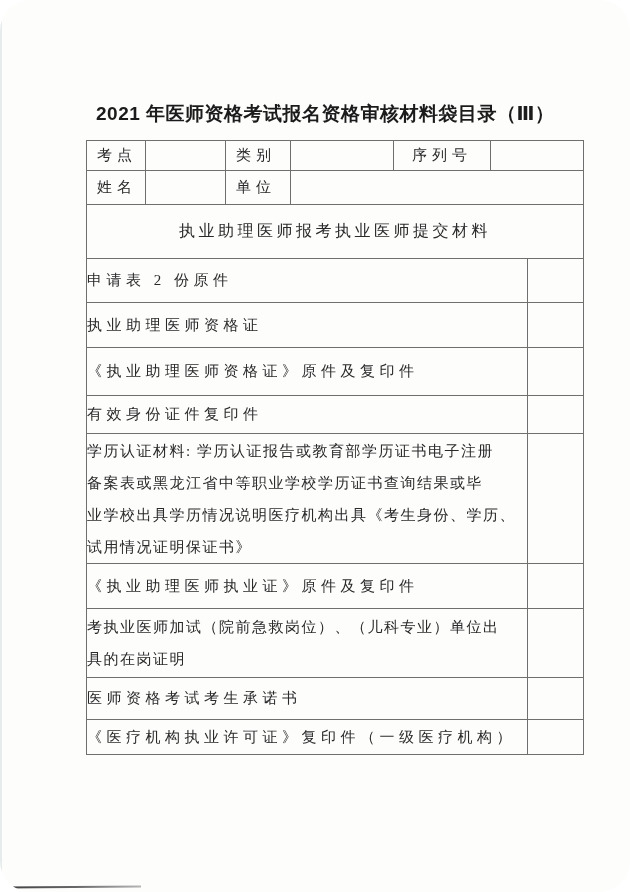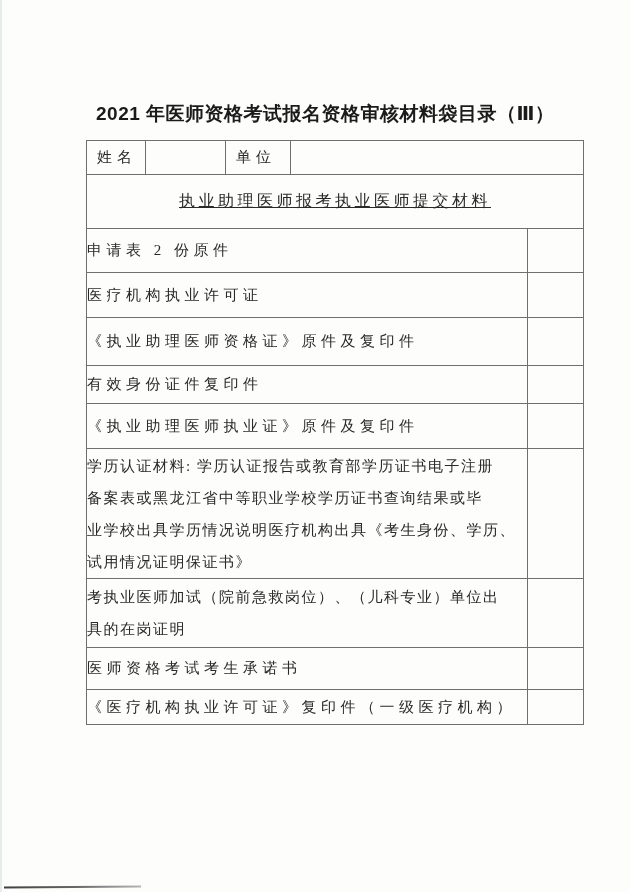--- a/index.html
+++ b/index.html
@@ -5,20 +5,21 @@
   * { margin: 0; padding: 0; box-sizing: border-box; }
   html, body { background: #ffffff; }
   .page {
     position: relative;
     width: 630px;
     height: 892px;
     background: #fdfdfc;
     overflow: hidden;
     font-family: "Liberation Serif", "DejaVu Serif", serif;
     color: #262626;
+    border-radius: 31px;
   }
   
   .edge-left {
     position: absolute;
     left: 0; top: 0;
     width: 2px; height: 100%;
     background: #e6ebec;
   }
   
   .scan-artifact {
@@ -58,21 +59,20 @@
     letter-spacing: 5px;
   }
   td.lbl-center {
     text-align: center;
     letter-spacing: 5px;
   }
   tr.section-row td {
     text-align: center;
     font-size: 16px;
     letter-spacing: 3.5px;
-    text-decoration: underline;
   }
   td.mat {
     padding-left: 0;
     padding-right: 8px;
     letter-spacing: 4.5px;
     white-space: pre-wrap;
     word-break: break-all;
   }
   td.mat.multi {
     letter-spacing: 1.5px;
@@ -92,55 +92,63 @@
     <colgroup>
       <col style="width:59px">
       <col style="width:80px">
       <col style="width:65px">
       <col style="width:103px">
       <col style="width:97px">
       <col style="width:37px">
       <col style="width:56px">
     </colgroup>
     <tbody>
+      <tr style="height:30px">
+        <td class="lbl">考点</td>
+        <td></td>
+        <td class="lbl">类别</td>
+        <td></td>
+        <td class="lbl-center">序列号</td>
+        <td colspan="2"></td>
+      </tr>
       <tr style="height:34px">
         <td class="lbl">姓名</td>
         <td></td>
         <td class="lbl">单位</td>
         <td colspan="4"></td>
       </tr>
       <tr class="section-row" style="height:54px">
         <td colspan="7">执业助理医师报考执业医师提交材料</td>
       </tr>
 
       <tr style="height:44px">
         <td colspan="6" class="mat">申请表 2 份原件</td>
         <td class="chk"></td>
       </tr>
       <tr style="height:45px">
-        <td colspan="6" class="mat">医疗机构执业许可证</td>
+        <td colspan="6" class="mat">执业助理医师资格证</td>
         <td class="chk"></td>
       </tr>
       <tr style="height:48px">
         <td colspan="6" class="mat">《执业助理医师资格证》原件及复印件</td>
         <td class="chk"></td>
       </tr>
       <tr style="height:38px">
         <td colspan="6" class="mat">有效身份证件复印件</td>
         <td class="chk"></td>
       </tr>
-      <tr style="height:45px">
-        <td colspan="6" class="mat">《执业助理医师执业证》原件及复印件</td>
-        <td class="chk"></td>
-      </tr>
       <tr style="height:130px">
         <td colspan="6" class="mat multi">学历认证材料: 学历认证报告或教育部学历证书电子注册
 备案表或黑龙江省中等职业学校学历证书查询结果或毕
 业学校出具学历情况说明医疗机构出具《考生身份、学历、
 试用情况证明保证书》</td>
+        <td class="chk"></td>
+      </tr>
+      <tr style="height:45px">
+        <td colspan="6" class="mat">《执业助理医师执业证》原件及复印件</td>
         <td class="chk"></td>
       </tr>
       <tr style="height:69px">
         <td colspan="6" class="mat multi">考执业医师加试（院前急救岗位）、（儿科专业）单位出
 具的在岗证明</td>
         <td class="chk"></td>
       </tr>
       <tr style="height:42px">
         <td colspan="6" class="mat">医师资格考试考生承诺书</td>
         <td class="chk"></td>

